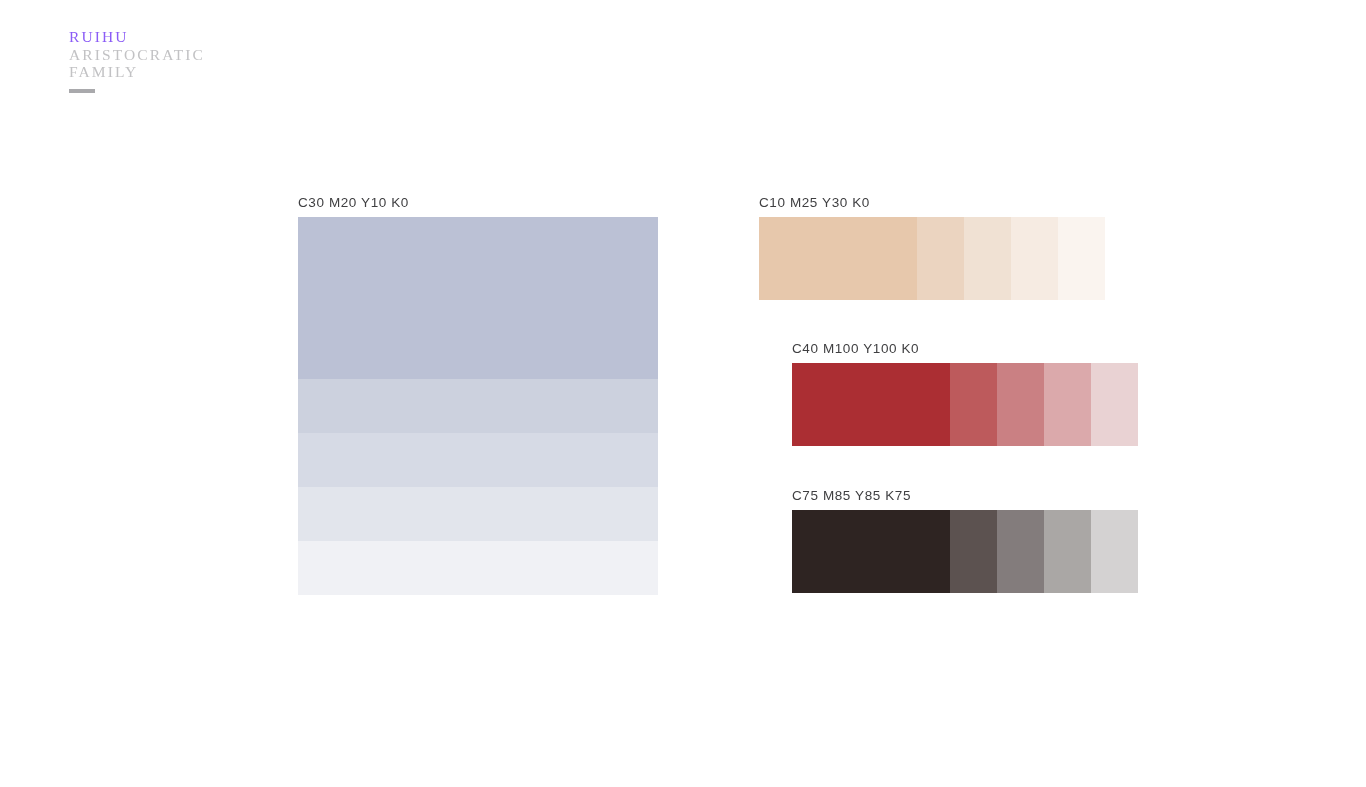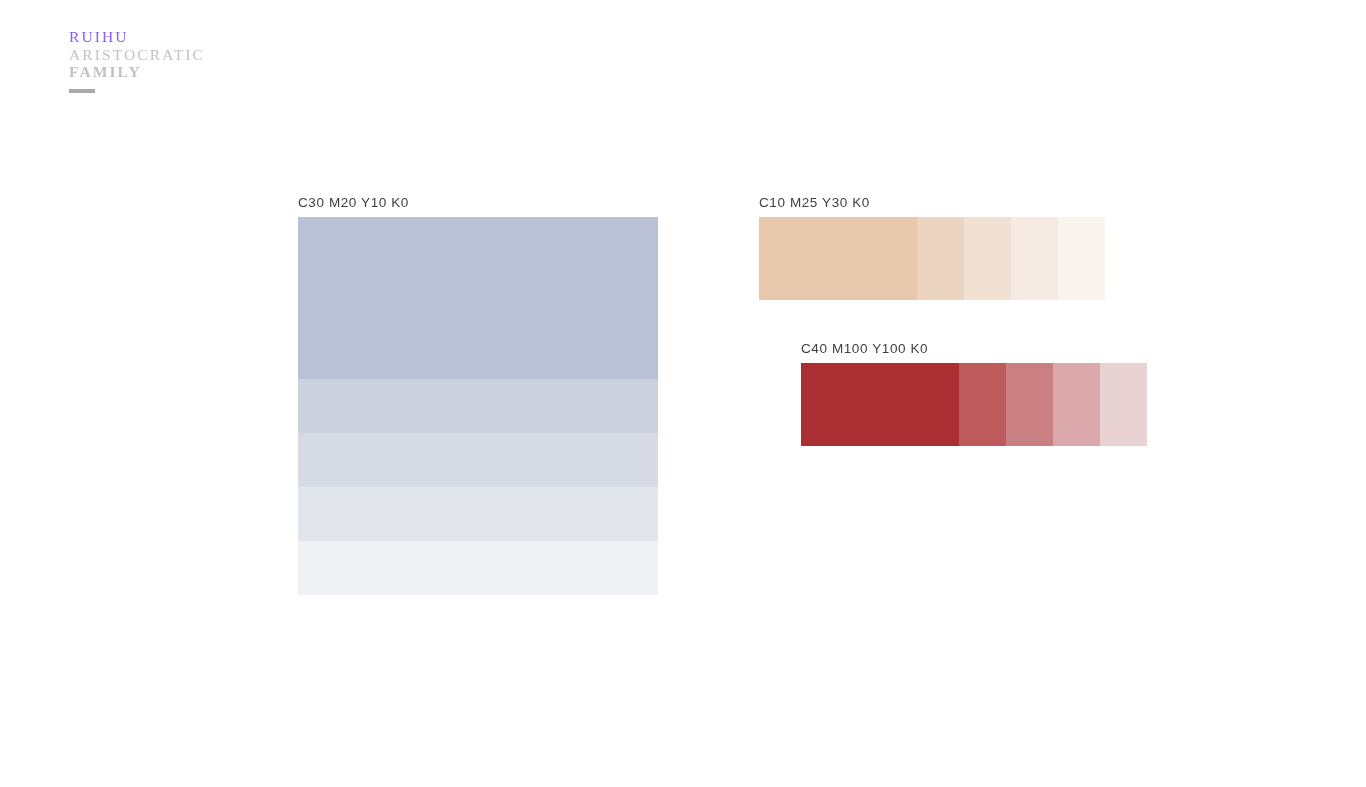--- a/index.html
+++ b/index.html
@@ -82,30 +82,30 @@
     height: 100%;
   }
 
   .swatch {
     display: block;
   }
 
   
   #palette-blue   { left: 263px; top: 195px; }
   #palette-beige  { left: 724px; top: 195px; }
-  #palette-red    { left: 757px; top: 341px; margin-left: 9px; }
+  #palette-red    { left: 757px; top: 341px; }
   #palette-dark   { left: 757px; top: 488px; }
 </style>
 </head>
 <body style="background: rgb(255, 255, 255);">
 
 <div class="brand">
   <div class="brand-line" style="color: #8b5cf6;">RUIHU</div>
   <div class="brand-line" style="color: rgb(194, 194, 196);">ARISTOCRATIC</div>
-  <div class="brand-line" style="color: rgb(194, 194, 196); font-weight: bold;">FAMILY</div>
+  <div class="brand-line" style="color: rgb(194, 194, 196);">FAMILY</div>
   <div class="brand-rule" style="background: rgb(169, 169, 172);"></div>
 </div>
 
 <div class="stage">
     <div class="palette" id="palette-blue">
       <div class="palette-label">C30 M20 Y10 K0</div>
       <div class="ramp-vertical">
         <div class="swatch" title="#bbc1d5" style="background: rgb(187, 193, 213); height: 162px; flex: 0 0 162px;"></div>
         <div class="swatch" title="#ccd1de" style="background: rgb(204, 209, 222); height: 54px; flex: 0 0 54px;"></div>
         <div class="swatch" title="#d6dae5" style="background: rgb(214, 218, 229); height: 54px; flex: 0 0 54px;"></div>
@@ -126,13 +126,23 @@
     <div class="palette" id="palette-red">
       <div class="palette-label">C40 M100 Y100 K0</div>
       <div class="ramp-horizontal">
         <div class="swatch" title="#ab2e33" style="background: rgb(171, 46, 51); width: 158px; flex: 0 0 158px;"></div>
         <div class="swatch" title="#bd5a5c" style="background: rgb(189, 90, 92); width: 47px; flex: 0 0 47px;"></div>
         <div class="swatch" title="#ca8083" style="background: rgb(202, 128, 131); width: 47px; flex: 0 0 47px;"></div>
         <div class="swatch" title="#dba9ab" style="background: rgb(219, 169, 171); width: 47px; flex: 0 0 47px;"></div>
         <div class="swatch" title="#e9d2d3" style="background: rgb(233, 210, 211); width: 47px; flex: 0 0 47px;"></div>
       </div>
     </div>
+    <div class="palette" id="palette-dark">
+      <div class="palette-label">C75 M85 Y85 K75</div>
+      <div class="ramp-horizontal">
+        <div class="swatch" title="#2e2422" style="background: rgb(46, 36, 34); width: 158px; flex: 0 0 158px;"></div>
+        <div class="swatch" title="#5c5250" style="background: rgb(92, 82, 80); width: 47px; flex: 0 0 47px;"></div>
+        <div class="swatch" title="#837c7c" style="background: rgb(131, 124, 124); width: 47px; flex: 0 0 47px;"></div>
+        <div class="swatch" title="#aaa7a5" style="background: rgb(170, 167, 165); width: 47px; flex: 0 0 47px;"></div>
+        <div class="swatch" title="#d4d2d2" style="background: rgb(212, 210, 210); width: 47px; flex: 0 0 47px;"></div>
+      </div>
+    </div>
   </div>
 
 </body></html>

